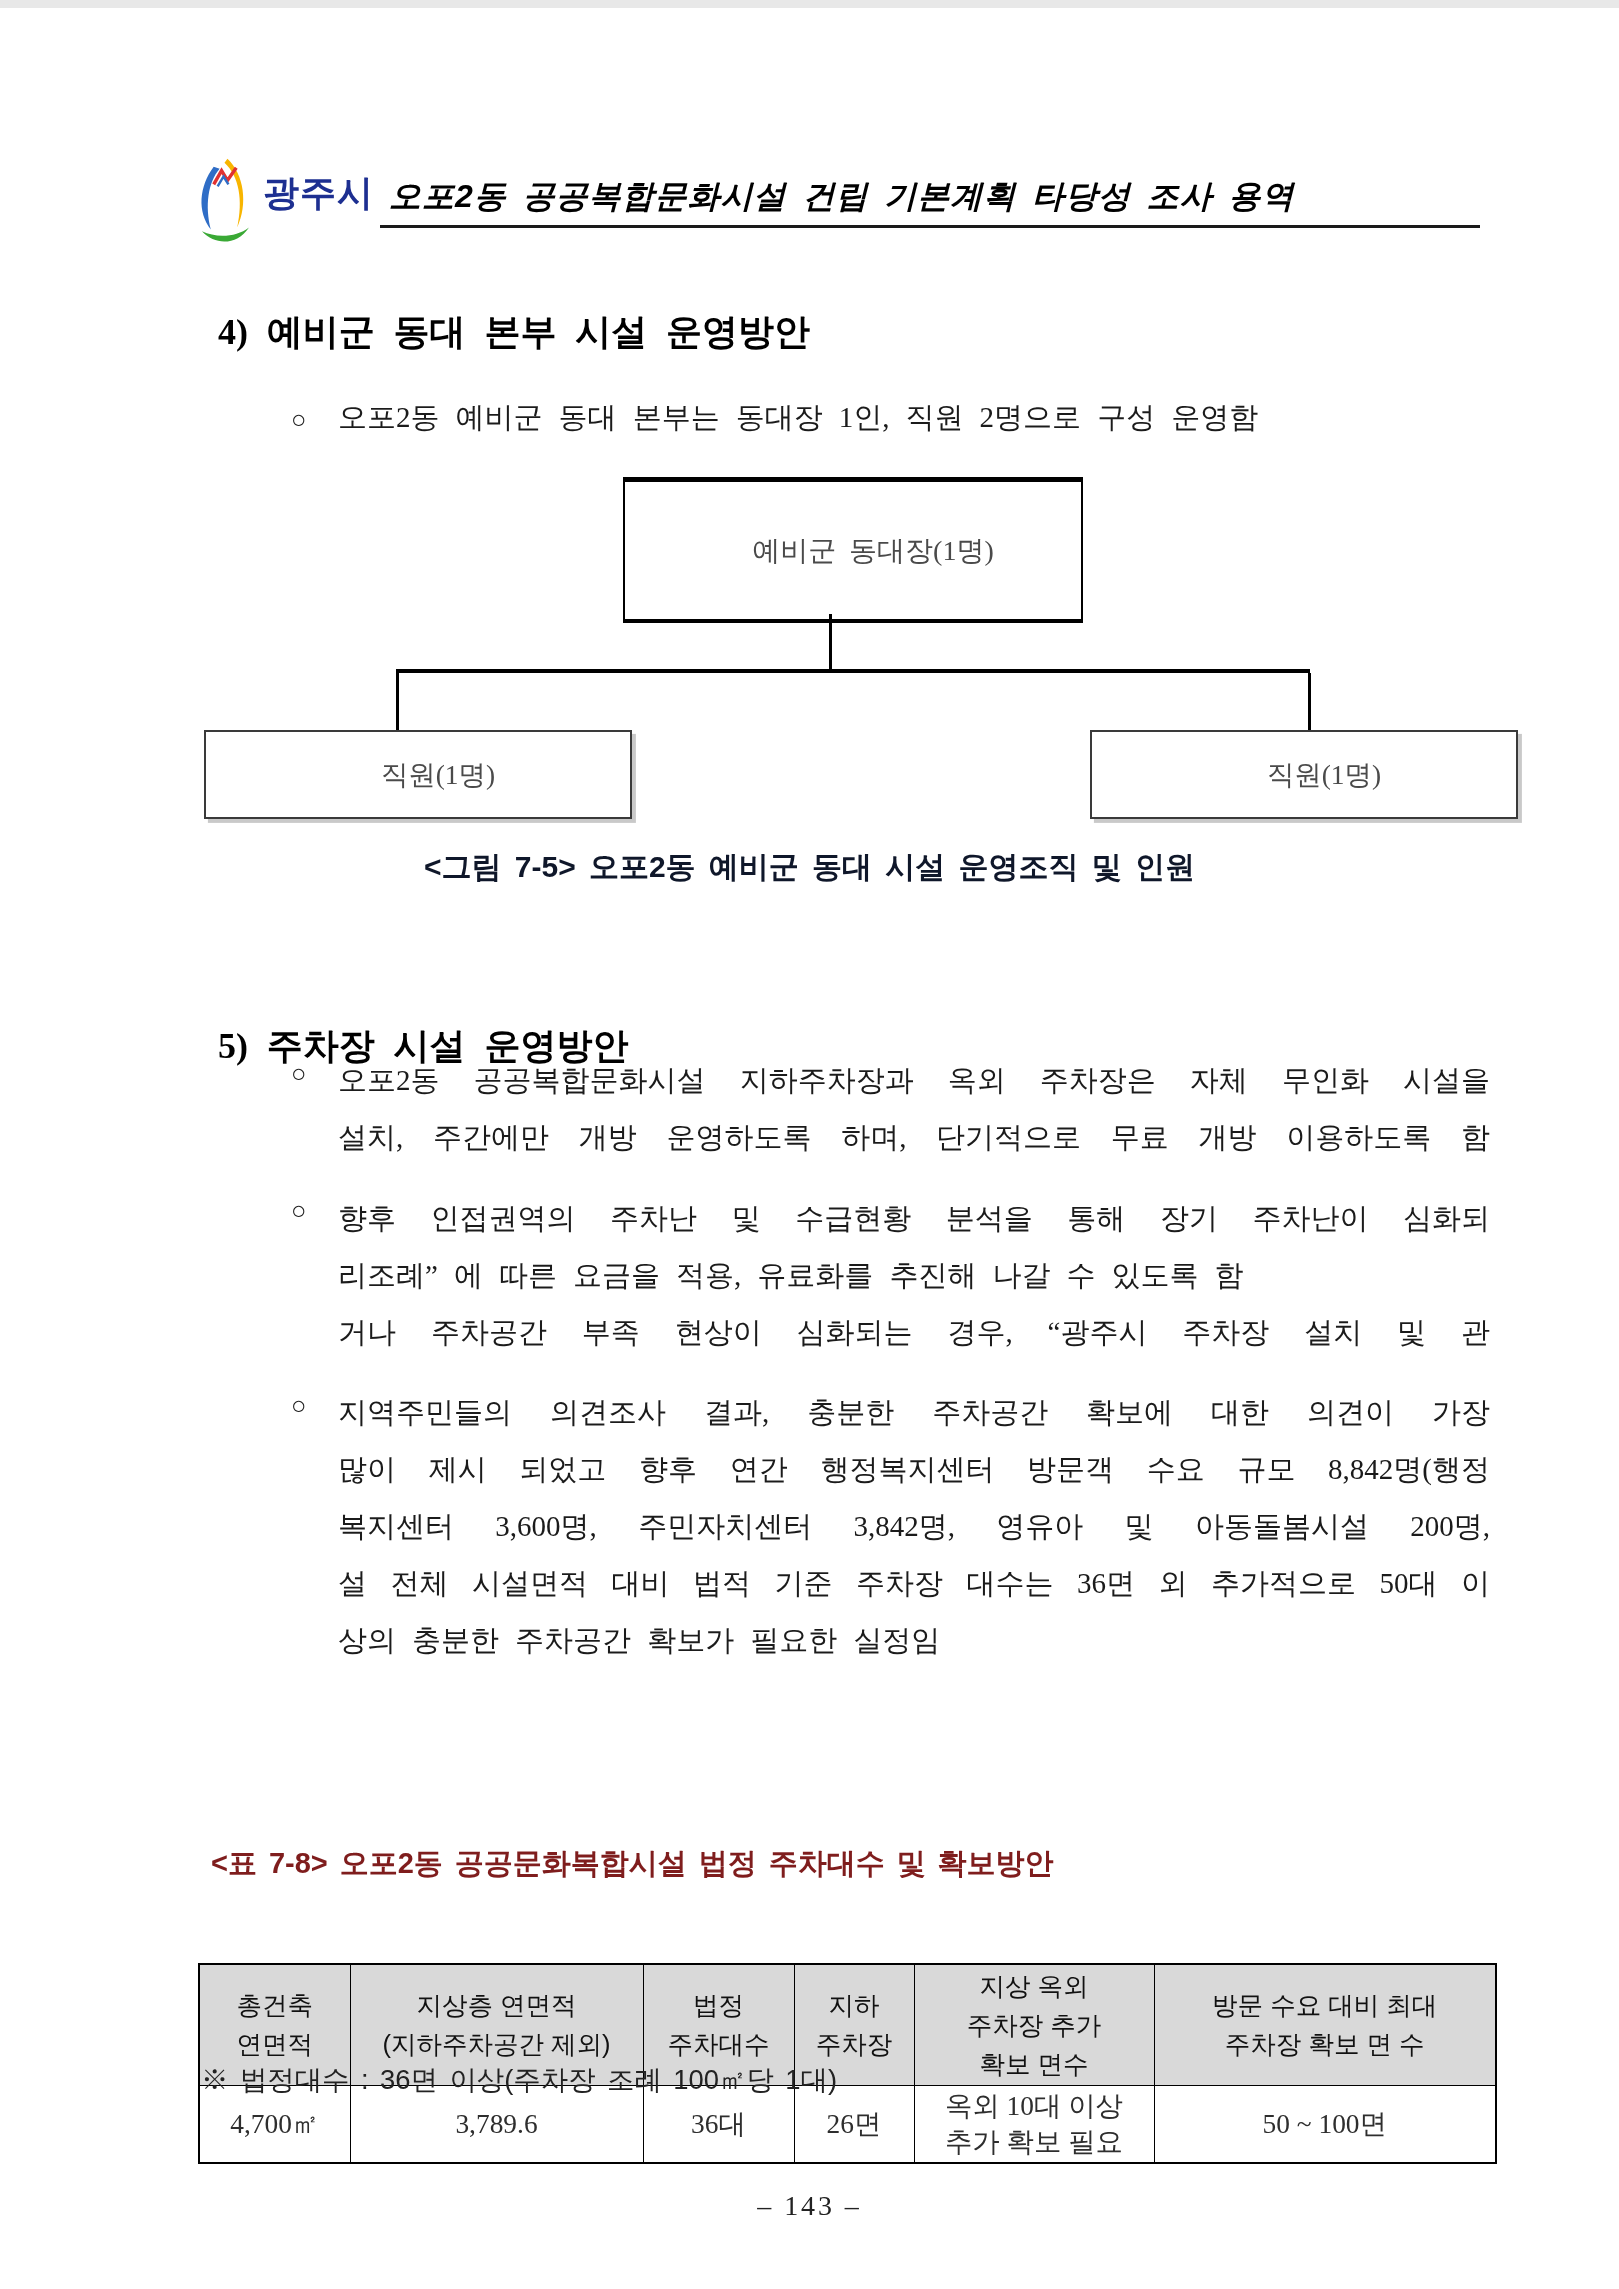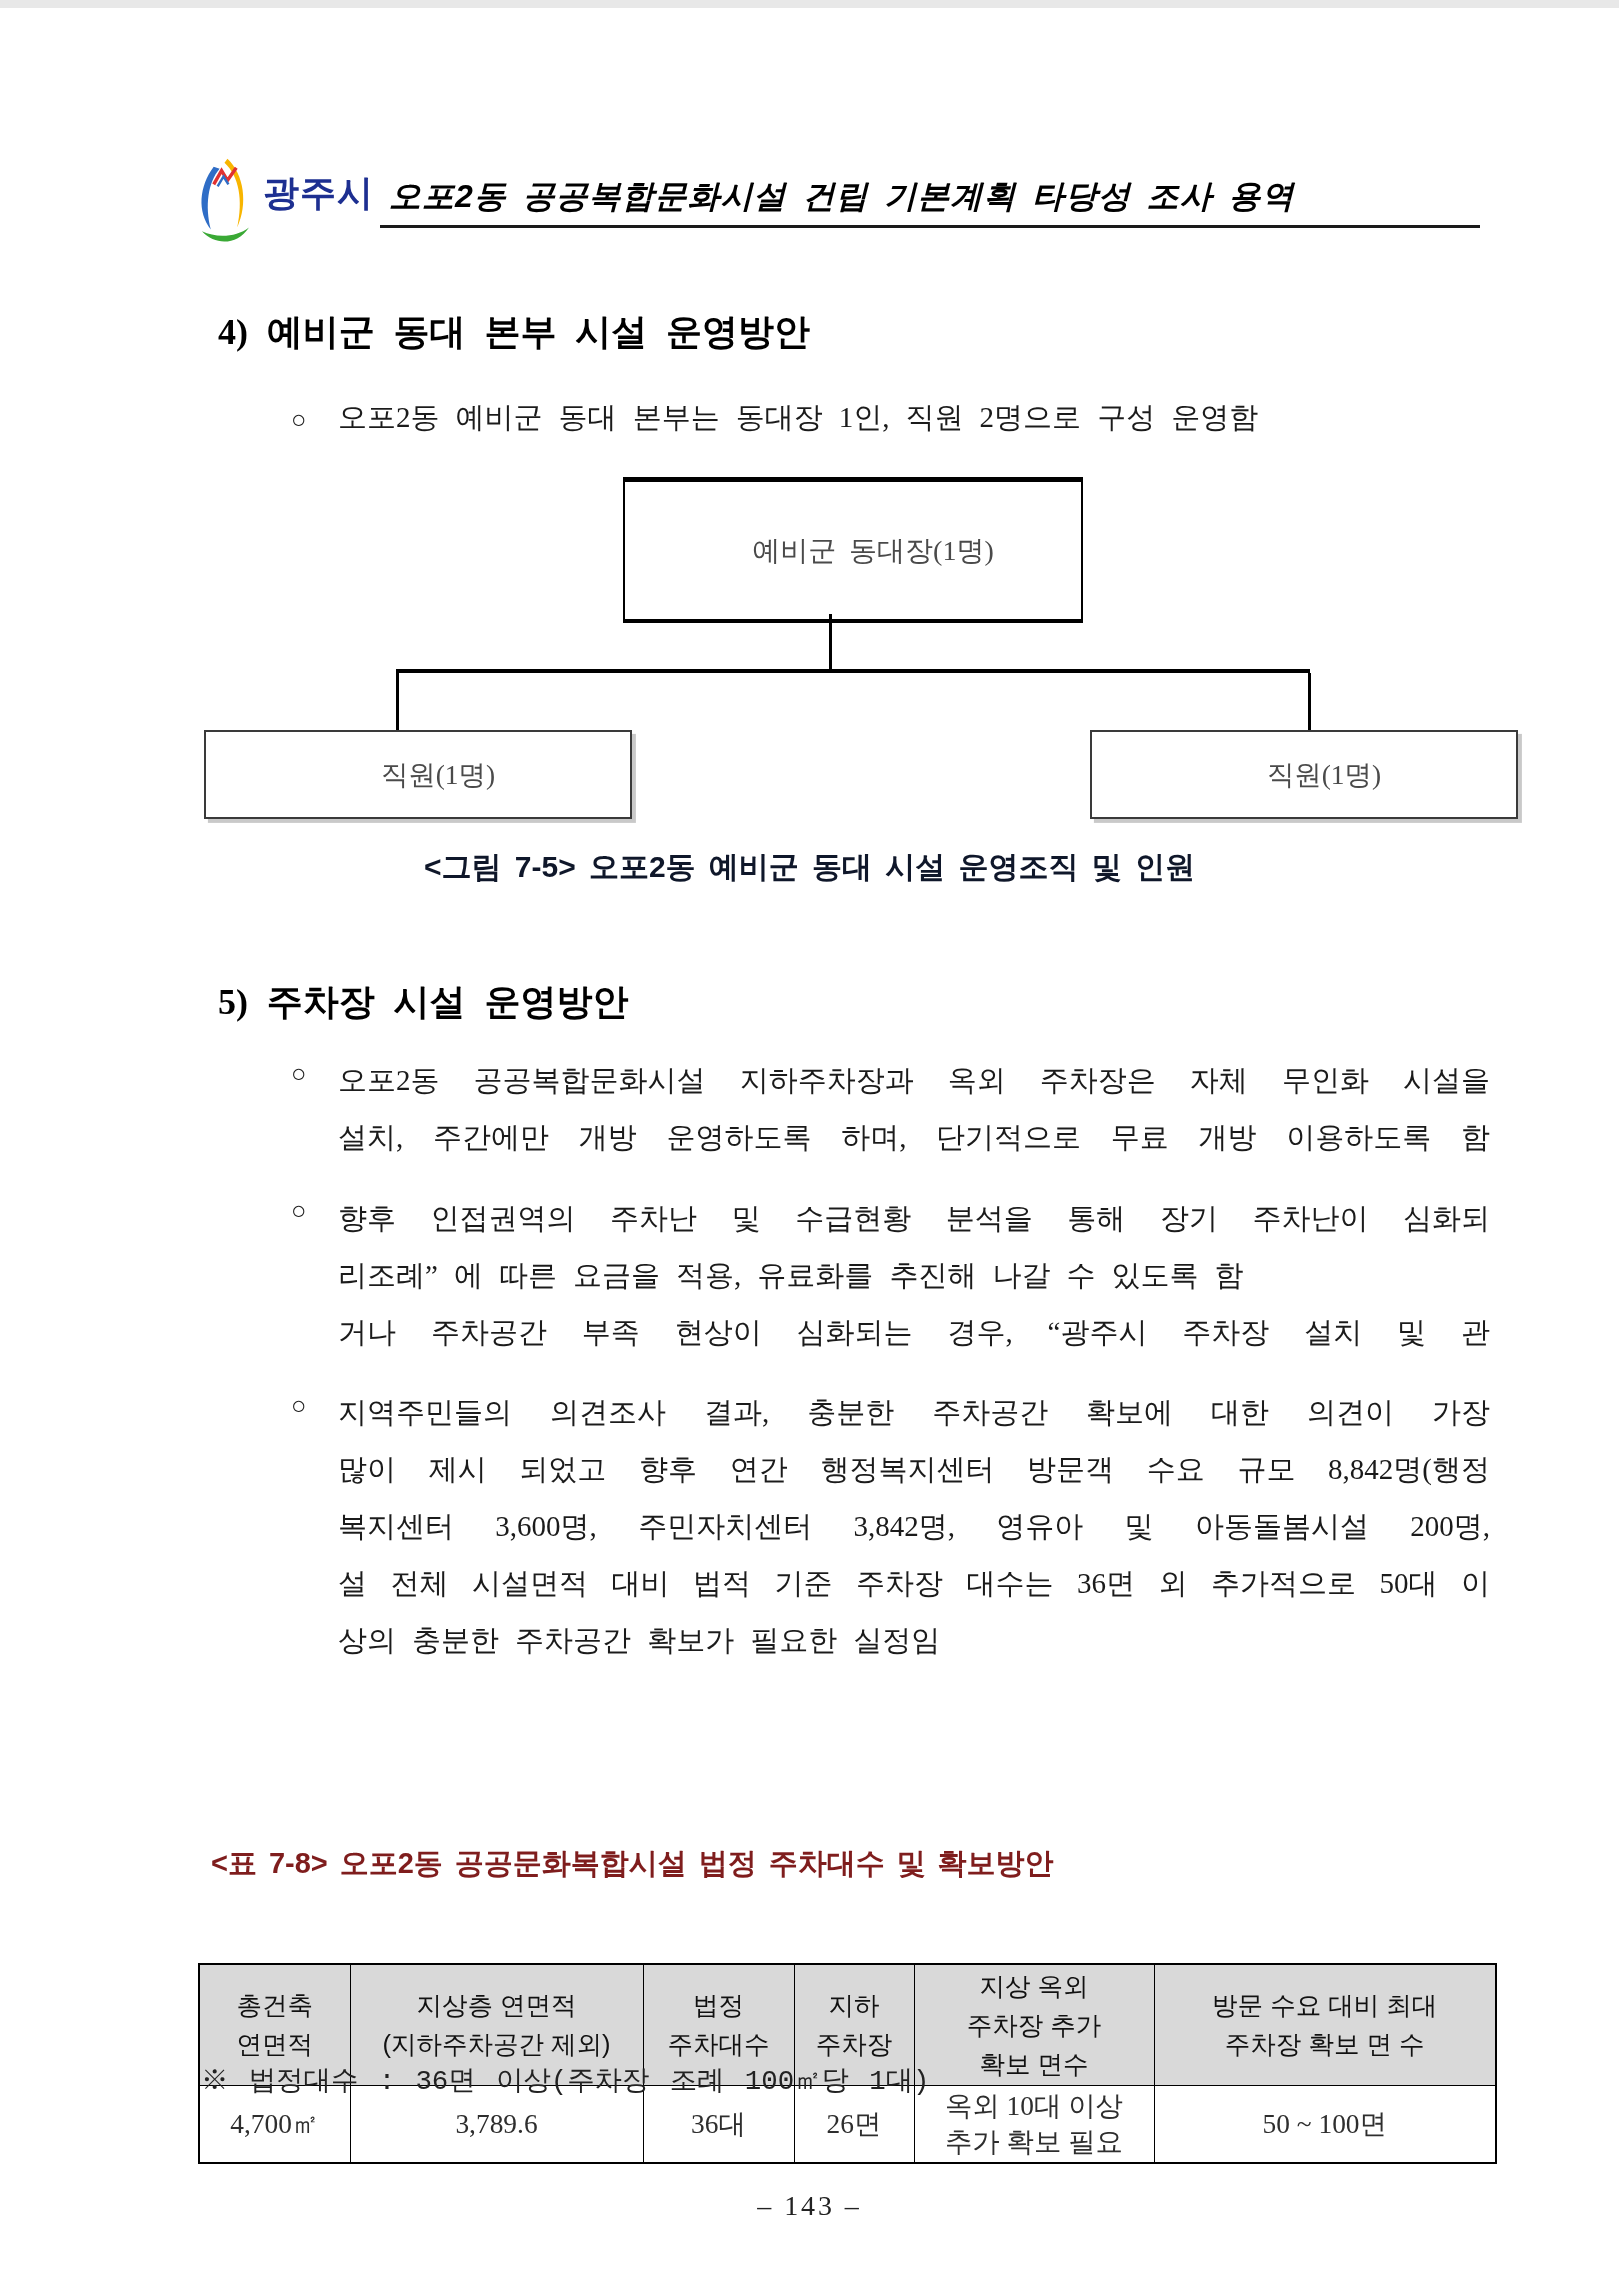--- a/index.html
+++ b/index.html
@@ -22,21 +22,21 @@
     white-space:nowrap;
     font-style:italic;
   }
   .hdr-rule{position:absolute;left:380px;top:217px;width:1100px;height:2.9px;background:#1a1a1a;}
   
   .sec-heading{
     position:absolute;left:218px;
     font-size:36px;font-weight:700;word-spacing:9.8px;color:#000;white-space:nowrap;
   }
   #sec4-heading{top:300px;}
-  #sec5-heading{top:970px;}
+  #sec5-heading{top:1014px;}
   
   .bullet-block{position:absolute;left:338px;width:1152px;}
   #sec4-bullets{top:390px;}
   #sec5-bullets{top:1044px;}
   .bullet{position:relative;margin-bottom:23.5px;}
   .marker{
     position:absolute;left:-47px;top:8.8px;font-size:25.5px;line-height:1;color:#1b1b1b;
   }
   .ln{font-size:29px;line-height:57px;white-space:nowrap;}
   .ln.j{white-space:normal;text-align:justify;text-align-last:justify;}
@@ -85,21 +85,21 @@
     white-space:pre-line;padding:0 3.9px;
   }
   table.parking th{
     background:#d9d9d9;height:120px;
     font-family:"Liberation Sans","DejaVu Sans",sans-serif;
     font-size:25.5px;font-weight:400;color:#111;line-height:39px;
   }
   table.parking td{height:76px;font-size:27.4px;color:#2e2e2e;line-height:36px;}
   .footnote{
     position:absolute;left:201px;top:2054px;
-    font-family:Liberation Mono, monospace;
+    font-family:Liberation Sans, sans-serif;
     font-size:27.4px;color:#222;word-spacing:3.9px;white-space:nowrap;
   }
   
   .page-num{
     position:absolute;left:0;top:2182px;width:1619px;text-align:center;
     font-size:28px;color:#222;letter-spacing:2.9px;
   }
 </style>
 </head>
 <body>

